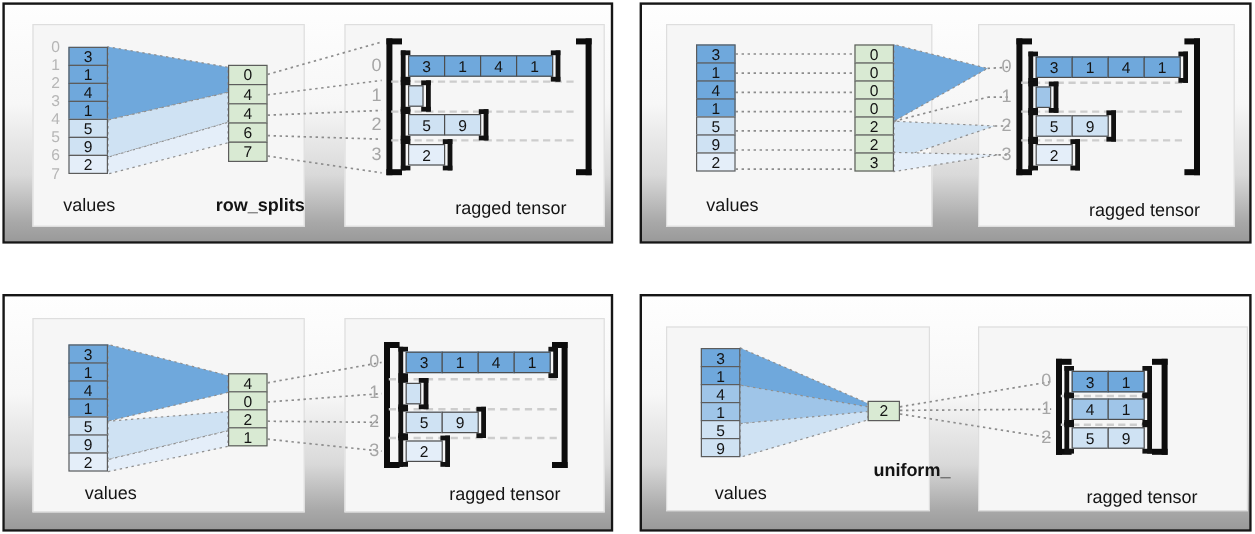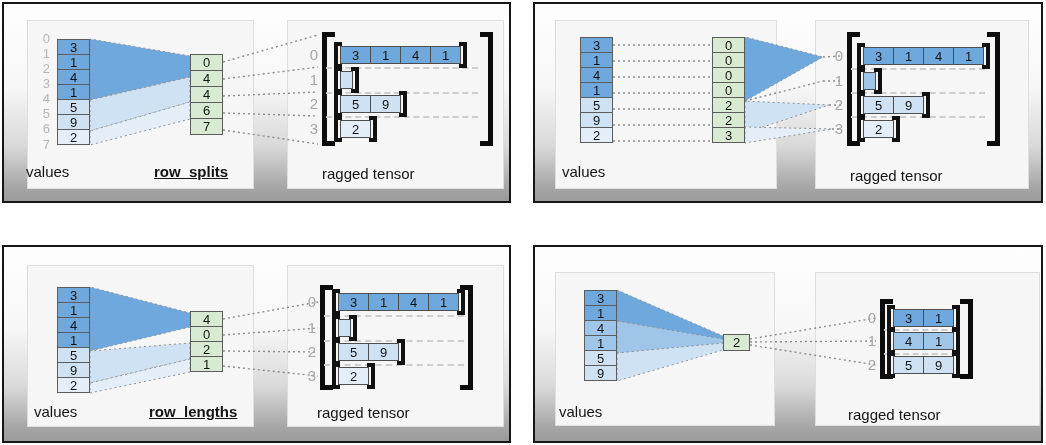--- a/index.html
+++ b/index.html
@@ -9,22 +9,22 @@
         background:linear-gradient(180deg,#fefefe 0%,#f7f7f7 42%,#d9d9d9 72%,#a8a8a8 92%,#9a9a9a 100%);}
   .ipanel{position:absolute;background:#f6f6f6;border:1px solid #dedede;}
   .col{position:absolute;display:flex;flex-direction:column;}
   .ccell{box-sizing:border-box;width:33px;height:16px;margin-top:-1px;border:1px solid #5c5c5c;
          display:flex;align-items:center;justify-content:center;font-size:13px;color:#141414;}
   .col .ccell:first-child{margin-top:0;}
   .blue-d{background:#6fa8dc}.blue-m{background:#9fc5e8}.blue-l{background:#cfe2f3}
   .blue-xl{background:#e4eef9}.green{background:#d9ead3}
   .bindex{position:absolute;width:18px;text-align:right;font-size:13px;color:#b6b6b6;}
   .rlabel{position:absolute;width:18px;text-align:right;font-size:15px;color:#a6a6a6;}
-  .lab{position:absolute;font-size:15px;color:#141414;text-align:left;}
-  .lab.bold{font-weight:bold;text-decoration:underline;}
+  .lab{position:absolute;font-size:15px;color:#141414;text-align:right;}
+  .lab.bold{font-weight:bold;}
   .trow{position:absolute;display:flex;align-items:center;height:26px;}
   .mbr{box-sizing:border-box;width:8px;height:26px;flex:0 0 auto;}
   .mbr.l{border-left:4px solid #111;border-top:4px solid #111;border-bottom:4px solid #111;margin-right:-2px;}
   .mbr.r{border-right:4px solid #111;border-top:4px solid #111;border-bottom:4px solid #111;margin-left:-2px;}
   .tcell{box-sizing:border-box;width:31px;height:18px;border:1px solid #4d4d4d;
          display:flex;align-items:center;justify-content:center;font-size:13px;color:#141414;flex:0 0 auto;}
   .tcell + .tcell{margin-left:-1px;}
   .filler{box-sizing:border-box;width:13px;height:18px;border:1px solid #4d4d4d;flex:0 0 auto;}
   .obr{position:absolute;box-sizing:border-box;width:13px;}
   .obr.l{border-left:5px solid #0c0c0c;border-top:5px solid #0c0c0c;border-bottom:5px solid #0c0c0c;}
@@ -216,21 +216,20 @@
       <div class="ccell blue-l">9</div>
       <div class="ccell blue-xl">2</div>
     </div>
     <div class="col" style="left:186px;top:64px;">
       <div class="ccell green">4</div>
       <div class="ccell green">0</div>
       <div class="ccell green">2</div>
       <div class="ccell green">1</div>
     </div>
     <div class="lab" style="left:30px;top:156px;width:80px;">values</div>
-    <div class="lab bold" style="left:145px;top:156px;width:110px;">row_lengths</div>
     <div class="obr l" style="left:316px;top:38px;height:105px;"></div>
     <div class="obr r" style="left:456px;top:38px;height:105px;"></div>
     <div class="sep" style="left:320px;top:68px;width:140px;"></div>
     <div class="sep" style="left:320px;top:93px;width:140px;"></div>
     <div class="sep" style="left:320px;top:117px;width:140px;"></div>
     <div class="rlabel" style="left:294px;top:46px;">0</div>
     <div class="rlabel" style="left:294px;top:72px;">1</div>
     <div class="rlabel" style="left:294px;top:96px;">2</div>
     <div class="rlabel" style="left:294px;top:120px;">3</div>
     <div class="trow" style="left:328px;top:42px;">
@@ -278,20 +277,21 @@
       <div class="ccell blue-d">1</div>
       <div class="ccell blue-m">4</div>
       <div class="ccell blue-m">1</div>
       <div class="ccell blue-l">5</div>
       <div class="ccell blue-l">9</div>
     </div>
     <div class="col" style="left:188px;top:87px;">
       <div class="ccell green" style="width:27px;height:17px;">2</div>
     </div>
     <div class="lab" style="left:24px;top:156px;width:80px;">values</div>
+    <div class="lab bold" style="left:137px;top:137px;width:120px;">uniform_</div>
     <div class="obr l" style="left:345px;top:52px;height:80px;"></div>
     <div class="obr r" style="left:425px;top:52px;height:80px;"></div>
     <div class="sep" style="left:349px;top:82px;width:73px;"></div>
     <div class="sep" style="left:349px;top:106px;width:73px;"></div>
     <div class="rlabel" style="left:323px;top:62px;">0</div>
     <div class="rlabel" style="left:323px;top:85px;">1</div>
     <div class="rlabel" style="left:323px;top:109px;">2</div>
     <div class="trow" style="left:352px;top:58px;">
       <div class="mbr l"></div>
       <div class="tcell blue-d">3</div>

